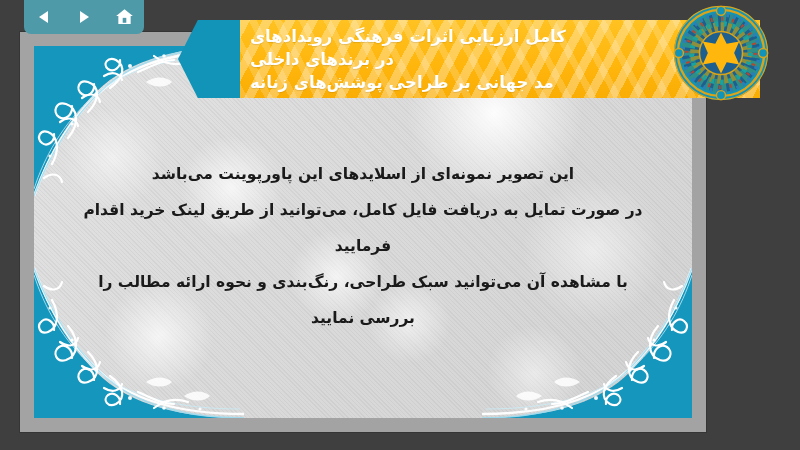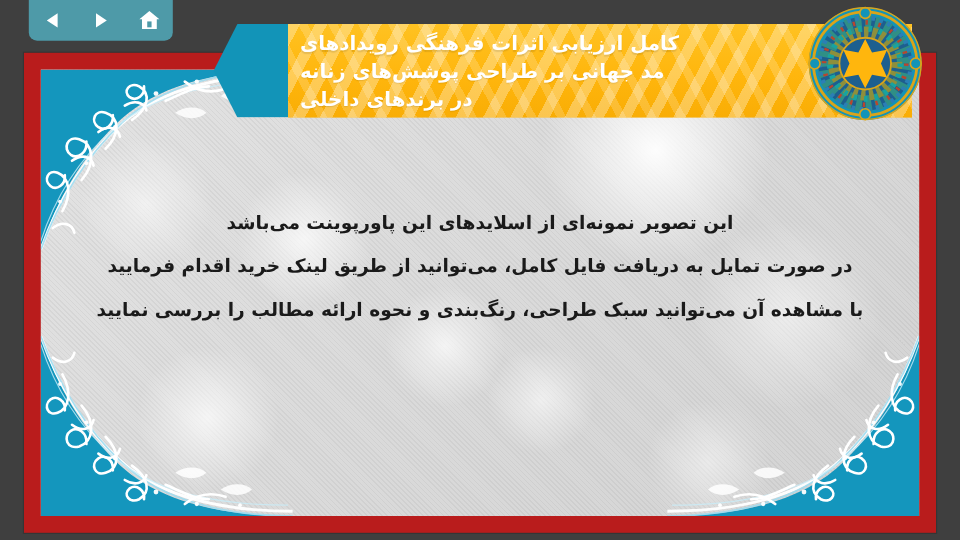--- a/index.html
+++ b/index.html
@@ -16,22 +16,22 @@
     position:absolute;left:24px;top:0;width:120px;height:34px;
     background:#4e9aa8;border-radius:0 0 7px 7px;
     display:flex;align-items:center;justify-content:space-around;
     z-index:40;
   }
   .navbtn{width:30px;height:26px;display:flex;align-items:center;justify-content:center;cursor:pointer;}
   .navbtn svg{display:block;}
 
   
   .slide{
-    position:absolute;left:20px;top:44px;width:760px;height:400px;
-    background:#b91c1c;
+    position:absolute;left:20px;top:32px;width:686px;height:400px;
+    background:#a3a3a3;
     box-shadow:0 0 0 1px rgba(0,0,0,.15);
     overflow:hidden;z-index:10;
   }
   
   .panel{
     position:absolute;left:14px;top:14px;right:14px;bottom:14px;
     background:
       radial-gradient(circle at 70% 18%, rgba(255,255,255,.95) 0%, rgba(255,255,255,0) 16%),
       radial-gradient(circle at 30% 38%, rgba(255,255,255,.75) 0%, rgba(255,255,255,0) 10%),
       radial-gradient(circle at 46% 62%, rgba(255,255,255,.70) 0%, rgba(255,255,255,0) 11%),
@@ -234,22 +234,22 @@
       </div>
 
     </div>
   </div>
 
   <div class="banner">
     <div class="banner-tail"></div>
     <div class="banner-bg"></div>
     <div class="title-text">
       <span>کامل ارزیابی اثرات فرهنگی رویدادهای</span>
+      <span>در برندهای داخلی</span>
       <span>مد جهانی بر طراحی پوشش‌های زنانه</span>
-      <span>در برندهای داخلی</span>
     </div>
   </div>
 
   <div class="medallion">
     <svg width="98" height="98" viewBox="0 0 100 100">
       <circle cx="50" cy="50" r="48" fill="#1294b8"></circle>
       <circle cx="50" cy="50" r="44" fill="none" stroke="#d9a41a" stroke-width="2.4"></circle>
       <circle cx="50" cy="50" r="40" fill="#1d5f8f"></circle>
       <g>
         <circle cx="50" cy="50" r="34" fill="none" stroke="#2f8f86" stroke-width="14" stroke-dasharray="5 3"></circle>

